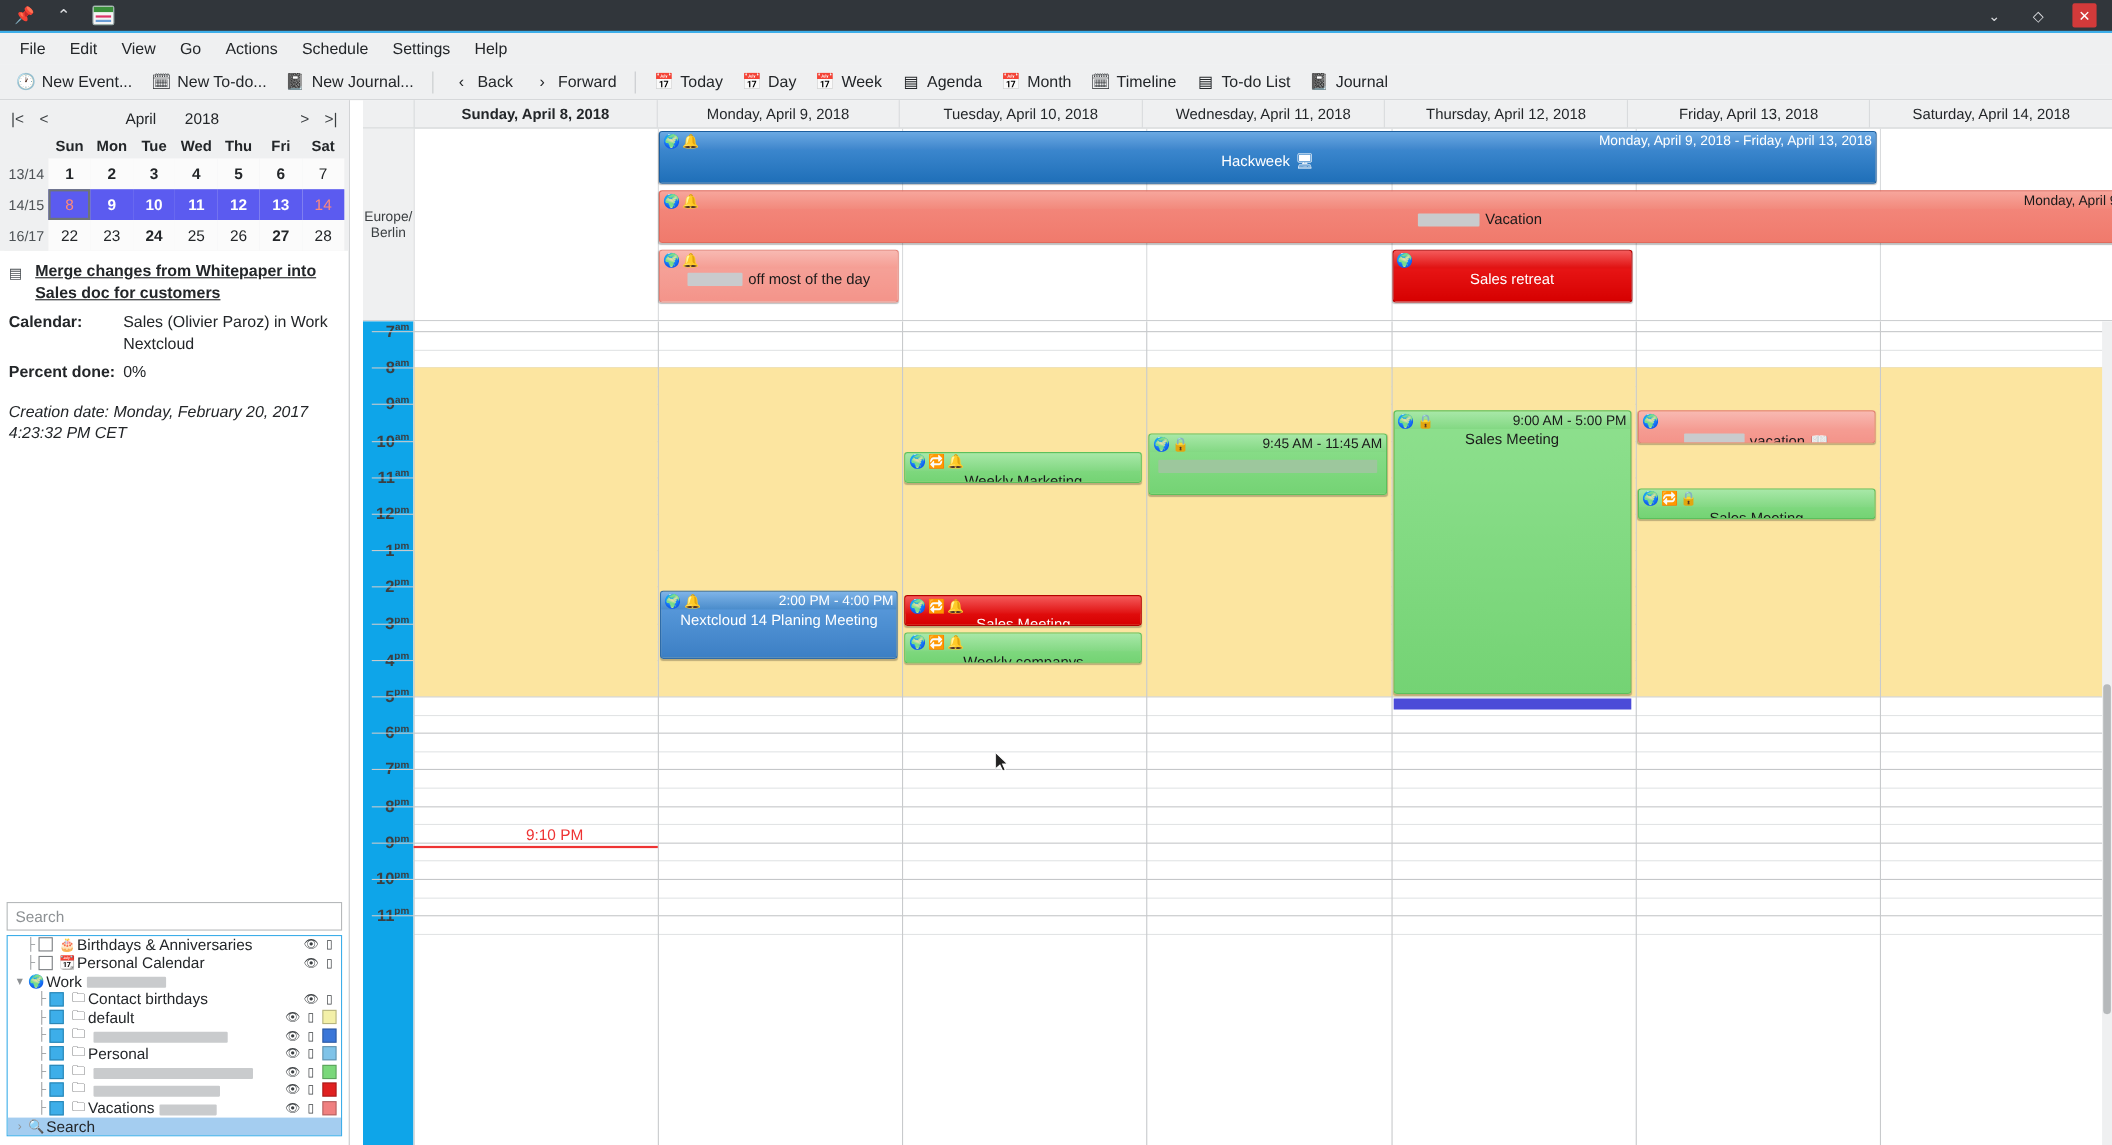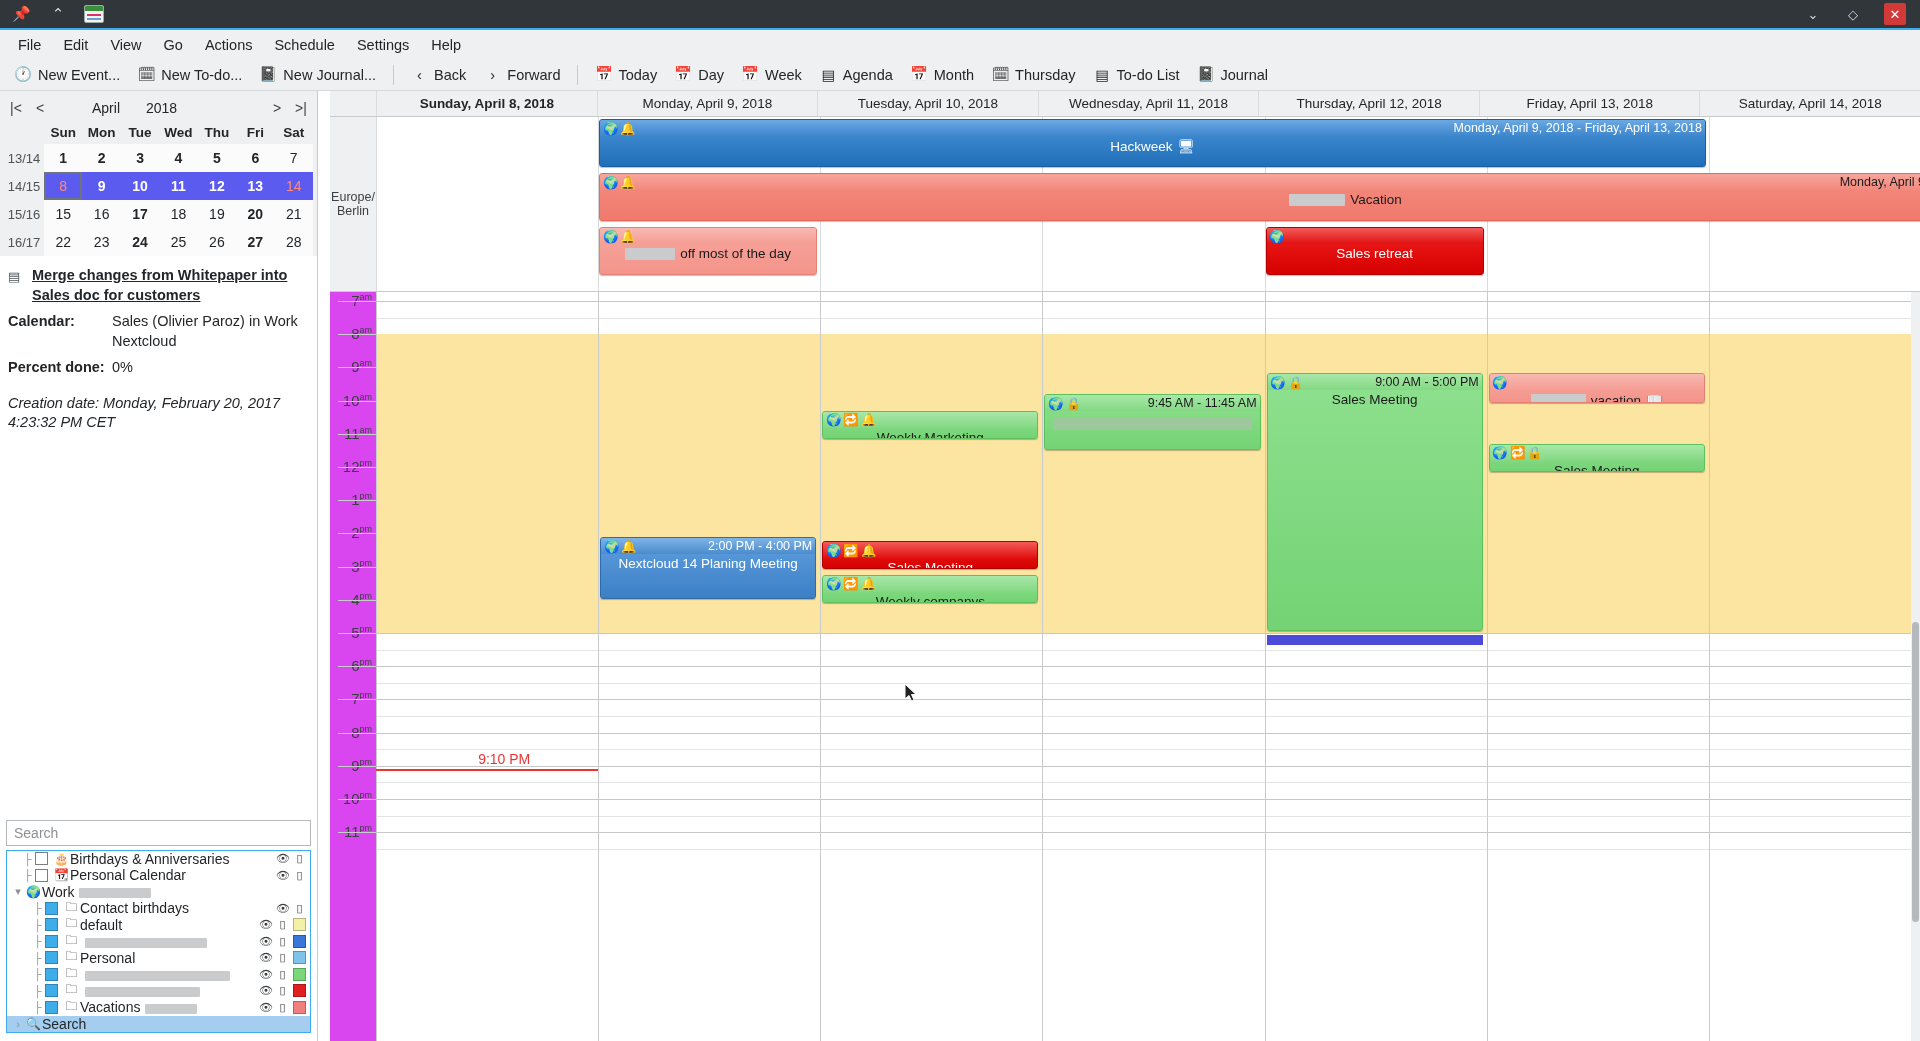--- a/index.html
+++ b/index.html
@@ -54,21 +54,21 @@
 
   
   .body { display: flex; height: calc(1041px - 30px - 29px - 32px); }
 
   
   .sidebar { width: 318px; background: #fff; display: flex; flex-direction: column;
              border-right: 1px solid #c8cacc; }
   .minical { padding: 4px 4px 0 4px; background:#eff0f1; }
   .mc-head { display: flex; align-items: center; font-size: 14px; color: #232629; height: 26px; }
   .mc-nav { width: 24px; text-align: center; color: #3b3f42; font-size: 14px; }
-  .mc-mon { margin-left: 40px; }
+  .mc-mon { margin-left: 62px; }
   .mc-yr  { margin-left: 26px; }
   .mc-spacer { flex: 1; }
   table.mc { border-collapse: collapse; width: 100%; font-size: 14px; table-layout: fixed;}
   table.mc th { font-weight: bold; color:#232629; padding: 4px 0; font-size:13.5px; }
   table.mc td { text-align: center; padding: 6px 0; color:#232629; font-size:14px;}
   table.mc td.wk, table.mc th.wkh { color:#4d5256; font-size:13px; width:40px; background:#eff0f1;}
   .mc-body-bg td:not(.wk){ background:#fbfbfb; }
   td.dim { color: #b3b6b8; }
   td.sun { color: #e8594b; }
   td.dimsun { color: #f3b3ad; }
@@ -133,21 +133,21 @@
   .ev.redx  { background: linear-gradient(#f02020,#d60000); color:#fff; border:1px solid #b40000;}
   .ev.redx .hdr { background: linear-gradient(#f45a5a,#e01010); }
   .ev.green { background: linear-gradient(#8ee08e,#74d374); color:#1a1a1a; border:1px solid #5cc05c;}
   .ev.green .hdr { background: linear-gradient(#a8e8a8,#83d883); }
   .ev.pink  { background: linear-gradient(#f6a79e,#f4948a); color:#1a1a1a; border:1px solid #e38176;}
   .ev.pink .hdr { background: linear-gradient(#f8b9b2,#f59d93); }
   .ev.blue2 { background: linear-gradient(#5f9fe0,#3c7fc4); color:#fff; border:1px solid #2f6ca8;}
   .ev.blue2 .hdr { background: linear-gradient(#7fb4e8,#4a8ccb); }
 
   .grid-wrap { flex:1; display:flex; overflow:hidden; position:relative; }
-  .times { width:46px; flex:0 0 46px; background:#d946ef; position:relative; }
+  .times { width:46px; flex:0 0 46px; background:#0ea5e9; position:relative;font-weight:bold; }
   .tlabel { position:absolute; right:4px; font-size:15px; color:#3b3f42; }
   .tlabel sup { font-size:9px; }
   .tline-l { position:absolute; left:8px; right:0; border-top:1px solid #c8cacc; }
   .grid { flex:1; position:relative; background:#fff; }
   .gcol { position:absolute; top:0; bottom:0; border-left:1px solid #c8cacc; }
   .gline { position:absolute; left:0; right:0; border-top:1px solid #c5c7c9; }
   .gline.half { border-top:1px solid #e2e4e5; }
   .busy { position:absolute; background:#fce5a0; }
   .nowline { position:absolute; left:0; height:0; border-top:2px solid #e33; }
   .nowlabel { position:absolute; color:#e33; font-size:14px; }
@@ -222,21 +222,21 @@
     <div class="tbtn">
       <span class="ticon">▤</span>
       <span>Agenda</span>
     </div>
     <div class="tbtn">
       <span class="ticon">📅</span>
       <span>Month</span>
     </div>
     <div class="tbtn">
       <span class="ticon">🗓</span>
-      <span>Thursday</span>
+      <span>Timeline</span>
     </div>
     <div class="tbtn">
       <span class="ticon">▤</span>
       <span>To-do List</span>
     </div>
     <div class="tbtn">
       <span class="ticon">📓</span>
       <span>Journal</span>
     </div>
   </div>
@@ -281,30 +281,20 @@
             </tr>
             <tr class="sel">
               <td class="wk">14/15</td>
               <td class="sun today">8</td>
               <td class="bold">9</td>
               <td class="bold">10</td>
               <td class="bold">11</td>
               <td class="bold">12</td>
               <td class="bold">13</td>
               <td class="sun">14</td>
-            </tr>
-            <tr>
-              <td class="wk">15/16</td>
-              <td class="sun">15</td>
-              <td class="">16</td>
-              <td class="bold">17</td>
-              <td class="">18</td>
-              <td class="">19</td>
-              <td class="bold">20</td>
-              <td class="sun">21</td>
             </tr>
             <tr>
               <td class="wk">16/17</td>
               <td class="sun">22</td>
               <td class="">23</td>
               <td class="bold">24</td>
               <td class="">25</td>
               <td class="">26</td>
               <td class="bold">27</td>
               <td class="sun">28</td>

